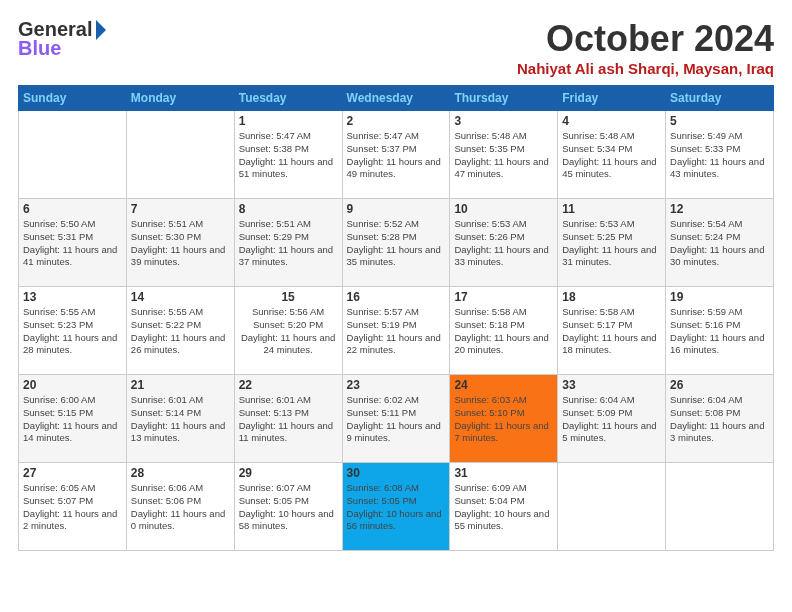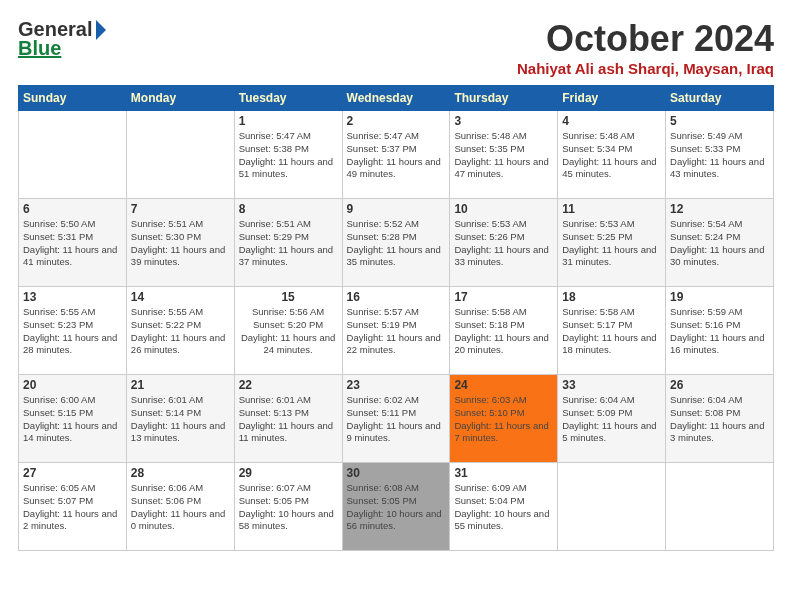--- a/index.html
+++ b/index.html
@@ -47,21 +47,21 @@
     }
     .calendar {
       flex: 1;
       border: 1px solid #ccc;
       border-collapse: collapse;
       width: 100%;
       table-layout: fixed;
     }
     .calendar th {
       background: #1a5faa;
-      color: #fef9c3;
+      color: #7dd3fc;
       font-size: 12px;
       padding: 5px 4px;
       text-align: left;
       border: 1px solid #1a5faa;
       font-weight: bold;
     }
     .calendar td {
       border: 1px solid #ccc;
       vertical-align: top;
       padding: 3px 4px;
@@ -89,21 +89,21 @@
 </head>
 <body>
 
 <div class="page">
   <div class="header">
     <div class="logo">
       <div class="logo-line">
         <span style="font-size:20px;font-weight:bold;color:#333;">General</span>
         <span style="display:inline-block;margin-left:4px;width:0;height:0;border-left:10px solid #1a5faa;border-top:10px solid transparent;border-bottom:10px solid transparent;"></span>
       </div>
-      <span style="font-size:20px;font-weight:bold;color:#15803d;margin-top:-4px;text-decoration:underline;">Blue</span>
+      <span style="font-size:20px;font-weight:bold;color:#8b5cf6;margin-top:-4px;">Blue</span>
     </div>
     <div class="title-block">
       <div class="month-title">October 2024</div>
       <div class="location-title">Nahiyat Ali ash Sharqi, Maysan, Iraq</div>
     </div>
   </div>
 
   <table class="calendar">
     <thead>
       <tr>
@@ -237,21 +237,21 @@
             <div class="cell-text">Sunrise: 6:05 AM<br>Sunset: 5:07 PM<br>Daylight: 11 hours and 2 minutes.</div>
           </td>
           <td style="background: rgb(255, 255, 255);">
             <span class="day-num">28</span>
             <div class="cell-text">Sunrise: 6:06 AM<br>Sunset: 5:06 PM<br>Daylight: 11 hours and 0 minutes.</div>
           </td>
           <td style="background: rgb(255, 255, 255);">
             <span class="day-num">29</span>
             <div class="cell-text">Sunrise: 6:07 AM<br>Sunset: 5:05 PM<br>Daylight: 10 hours and 58 minutes.</div>
           </td>
-          <td style="background: #a3a3a3;">
+          <td style="background: #0ea5e9;">
             <span class="day-num">30</span>
             <div class="cell-text">Sunrise: 6:08 AM<br>Sunset: 5:05 PM<br>Daylight: 10 hours and 56 minutes.</div>
           </td>
           <td style="background: rgb(255, 255, 255);">
             <span class="day-num">31</span>
             <div class="cell-text">Sunrise: 6:09 AM<br>Sunset: 5:04 PM<br>Daylight: 10 hours and 55 minutes.</div>
           </td>
           <td style="background: rgb(255, 255, 255);"></td>
           <td style="background: rgb(255, 255, 255);"></td>
         </tr>

